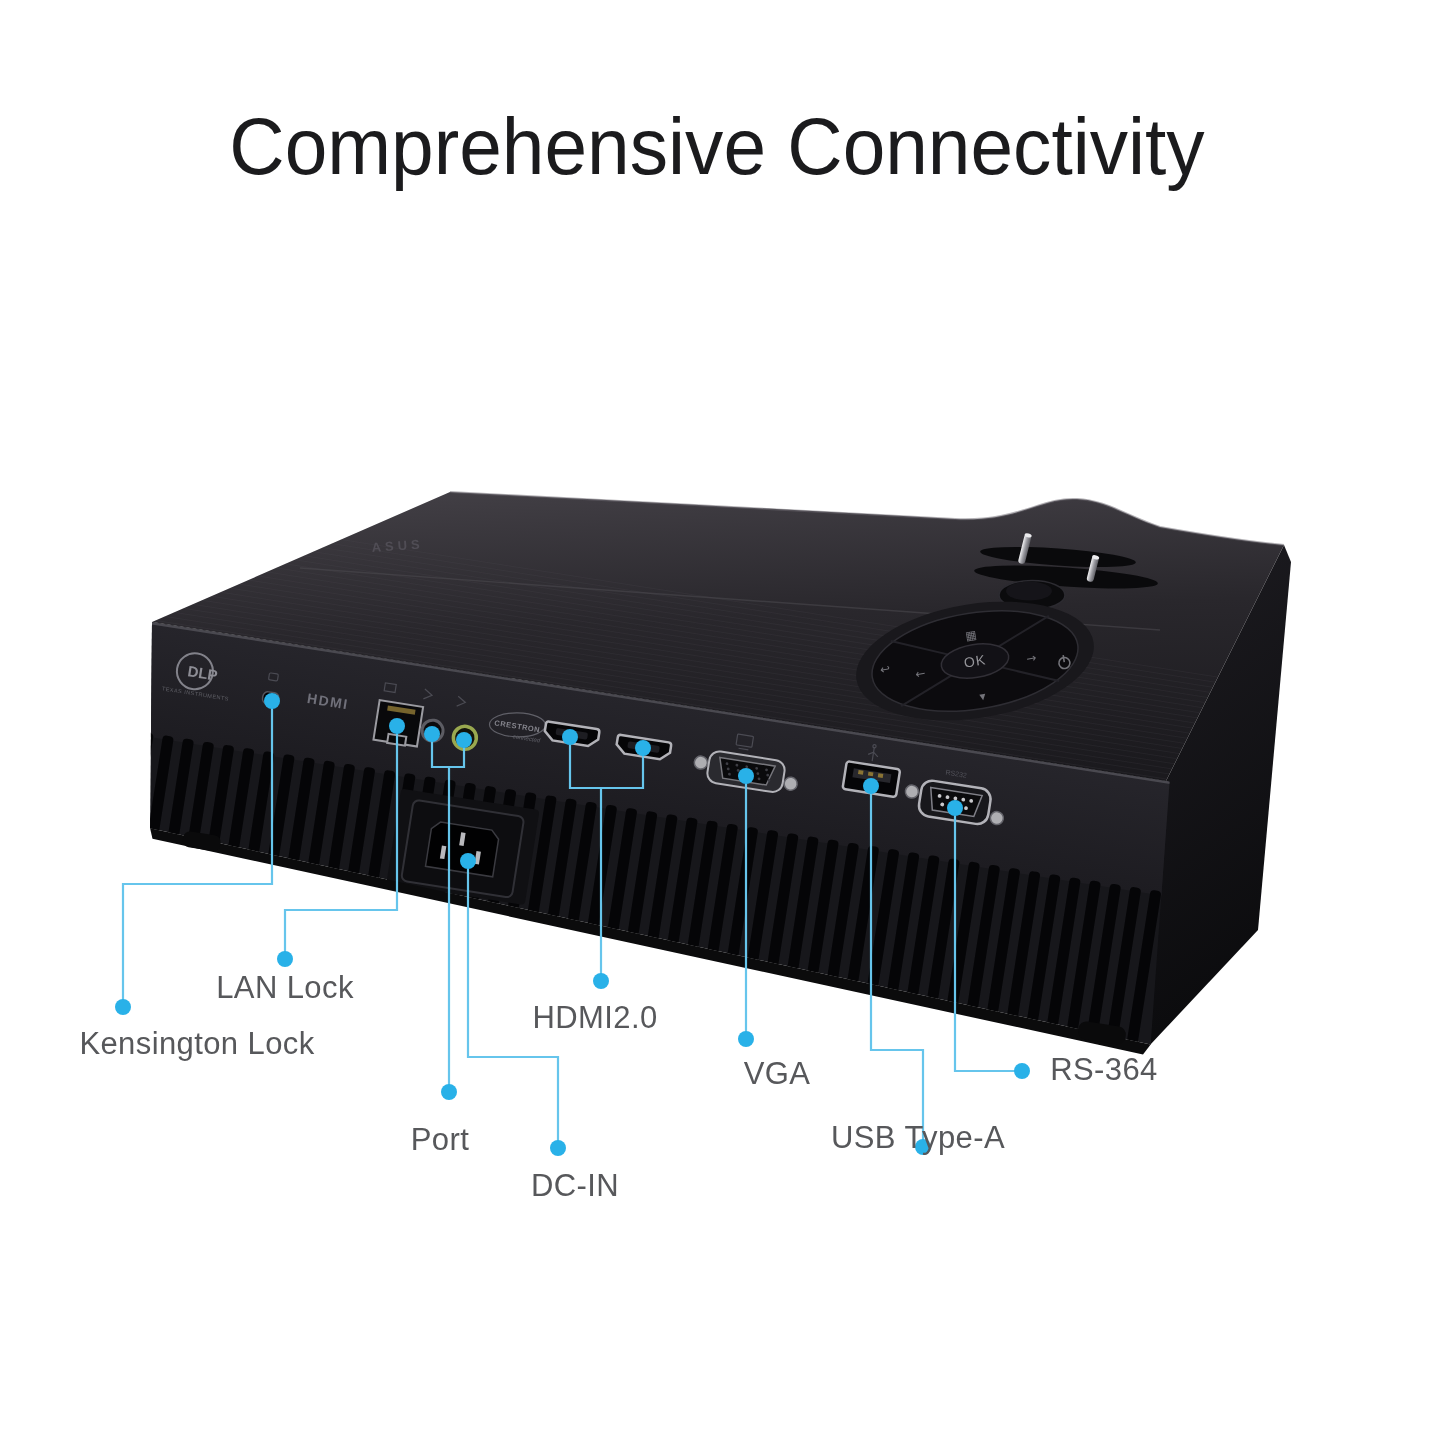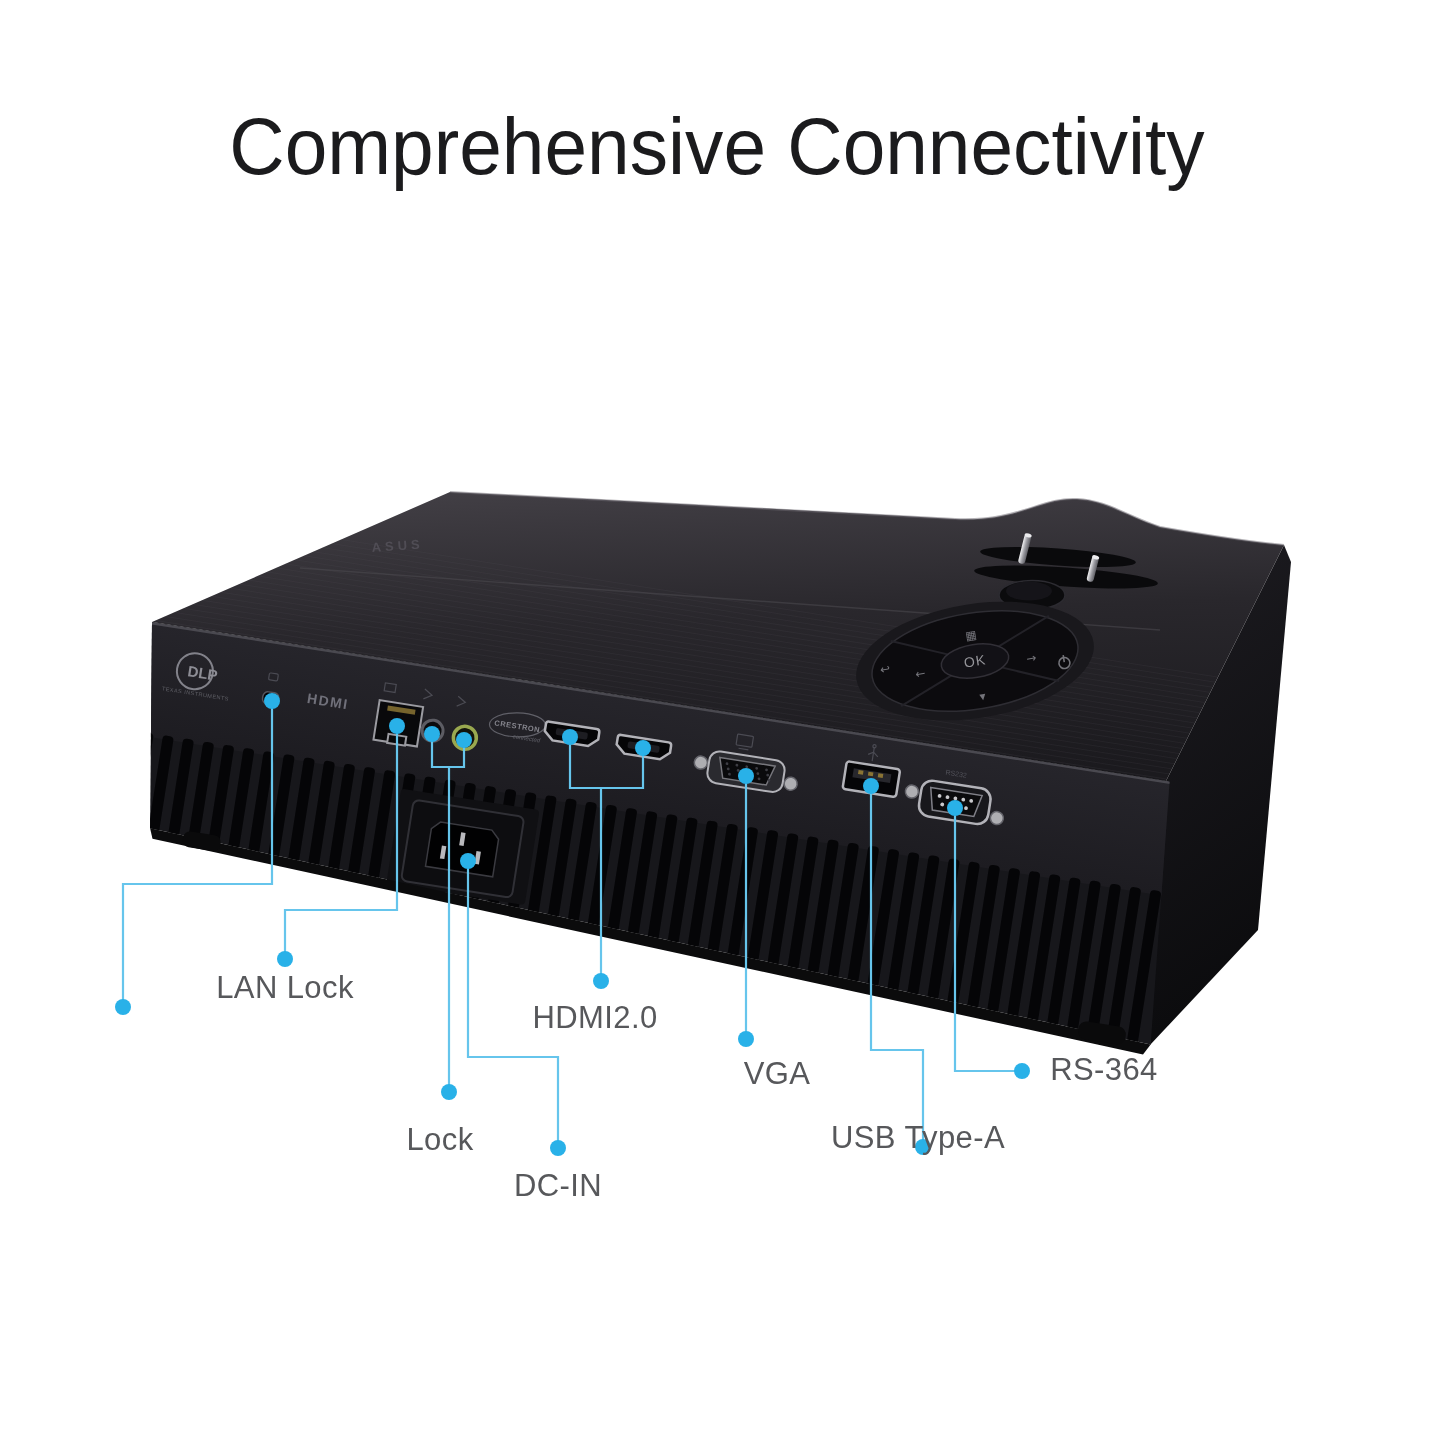--- a/index.html
+++ b/index.html
@@ -351,19 +351,20 @@
       <circle class="cdot" cx="601" cy="981" r="8"></circle>
       <circle class="cdot" cx="449" cy="1092" r="8"></circle>
       <circle class="cdot" cx="558" cy="1148" r="8"></circle>
       <circle class="cdot" cx="746" cy="1039" r="8"></circle>
       <circle class="cdot" cx="923" cy="1147" r="8"></circle>
       <circle class="cdot" cx="1022" cy="1071" r="8"></circle>
     </g>
   </svg>
 
   <div class="label" style="left:285px;top:970px">LAN Lock</div>
+  <div class="label" style="left:197px;top:1026px">Kensington Lock</div>
   <div class="label" style="left:595px;top:1000px">HDMI2.0</div>
   <div class="label" style="left:777px;top:1056px">VGA</div>
   <div class="label" style="left:1104px;top:1052px">RS-364</div>
-  <div class="label" style="left:440px;top:1122px">Lock</div>
-  <div class="label" style="left:558px;top:1168px">DC-IN</div>
+  <div class="label" style="left:440px;top:1122px">Port</div>
+  <div class="label" style="left:575px;top:1168px">DC-IN</div>
   <div class="label" style="left:918px;top:1120px">USB Type-A</div>
 </div>
 
 </body></html>

